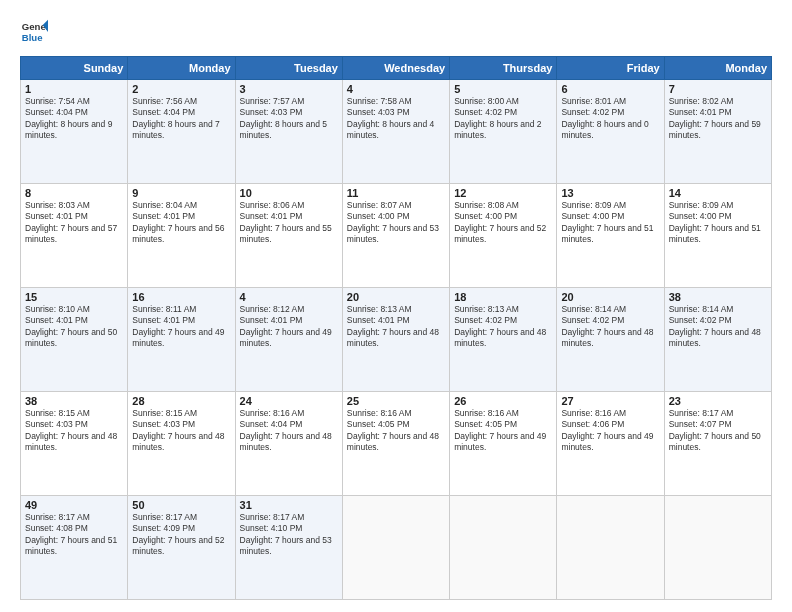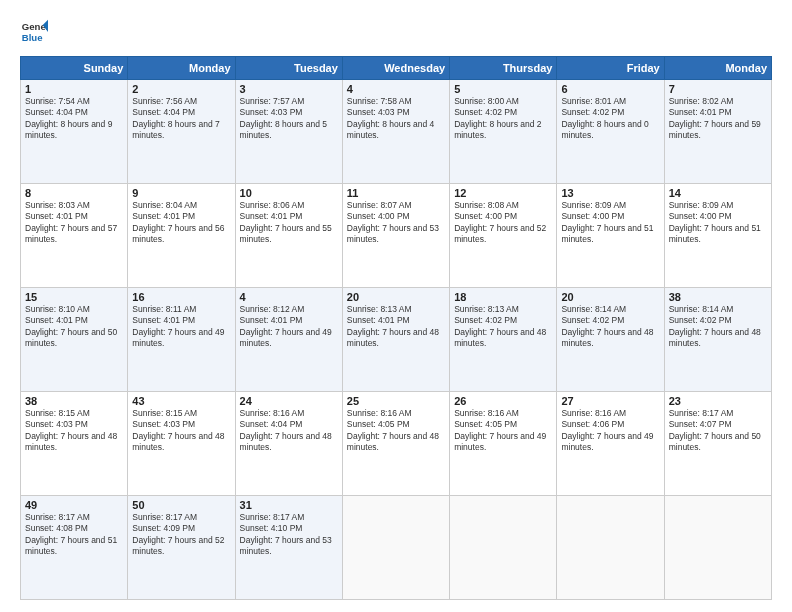--- a/index.html
+++ b/index.html
@@ -167,21 +167,21 @@
           <td><span class="day-num">18</span>
 <span class="day-info">Sunrise: 8:13 AM<br>Sunset: 4:02 PM<br>Daylight: 7 hours and 48 minutes.</span></td>
           <td><span class="day-num">20</span>
 <span class="day-info">Sunrise: 8:14 AM<br>Sunset: 4:02 PM<br>Daylight: 7 hours and 48 minutes.</span></td>
           <td><span class="day-num">38</span>
 <span class="day-info">Sunrise: 8:14 AM<br>Sunset: 4:02 PM<br>Daylight: 7 hours and 48 minutes.</span></td>
         </tr>
         <tr>
           <td><span class="day-num">38</span>
 <span class="day-info">Sunrise: 8:15 AM<br>Sunset: 4:03 PM<br>Daylight: 7 hours and 48 minutes.</span></td>
-          <td><span class="day-num">43</span>
+          <td><span class="day-num">28</span>
 <span class="day-info">Sunrise: 8:15 AM<br>Sunset: 4:03 PM<br>Daylight: 7 hours and 48 minutes.</span></td>
           <td><span class="day-num">24</span>
 <span class="day-info">Sunrise: 8:16 AM<br>Sunset: 4:04 PM<br>Daylight: 7 hours and 48 minutes.</span></td>
           <td><span class="day-num">25</span>
 <span class="day-info">Sunrise: 8:16 AM<br>Sunset: 4:05 PM<br>Daylight: 7 hours and 48 minutes.</span></td>
           <td><span class="day-num">26</span>
 <span class="day-info">Sunrise: 8:16 AM<br>Sunset: 4:05 PM<br>Daylight: 7 hours and 49 minutes.</span></td>
           <td><span class="day-num">27</span>
 <span class="day-info">Sunrise: 8:16 AM<br>Sunset: 4:06 PM<br>Daylight: 7 hours and 49 minutes.</span></td>
           <td><span class="day-num">23</span>

